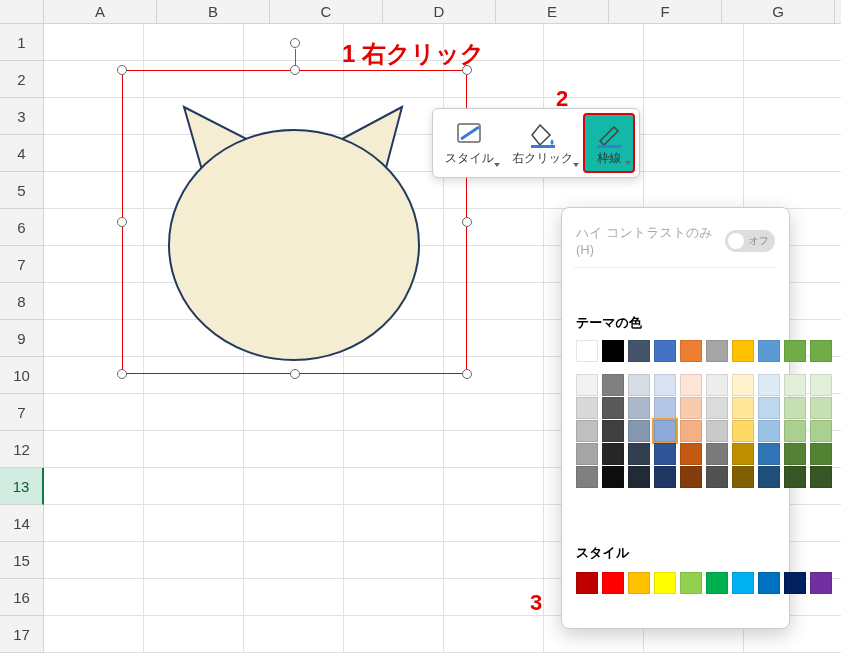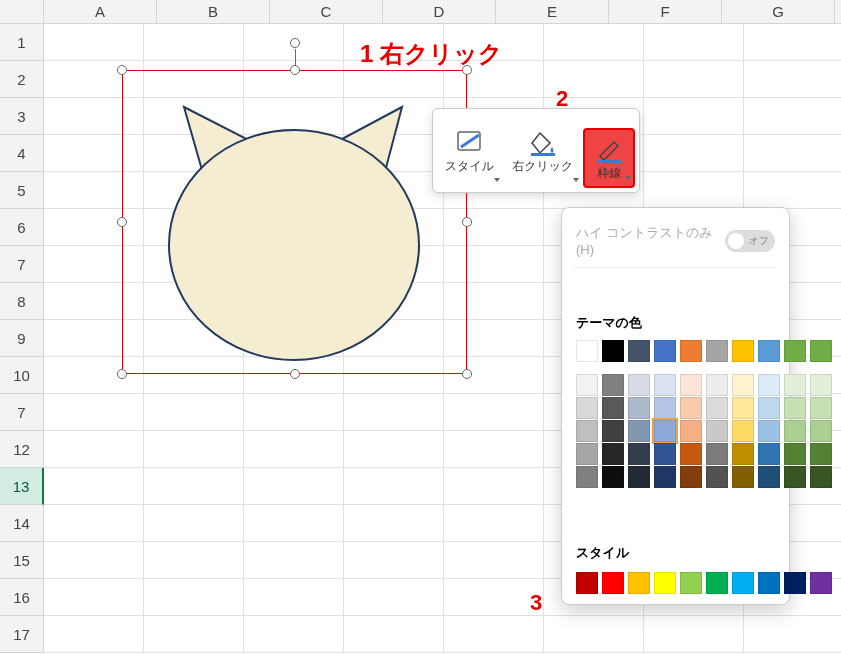--- a/index.html
+++ b/index.html
@@ -23,31 +23,31 @@
   .handle { position: absolute; width: 10px; height: 10px; border: 1.5px solid #666; background: #fff; border-radius: 50%; }
   .h-tl { top: -5px; left: -5px; } .h-tm { top: -5px; left: calc(50% - 5px); } .h-tr { top: -5px; right: -5px; }
   .h-ml { top: calc(50% - 5px); left: -5px; } .h-mr { top: calc(50% - 5px); right: -5px; }
   .h-bl { bottom: -5px; left: -5px; } .h-bm { bottom: -5px; left: calc(50% - 5px); } .h-br { bottom: -5px; right: -5px; }
   .rot { position: absolute; top: -32px; left: calc(50% - 5px); width: 10px; height: 10px; border: 1.5px solid #666; background: #fff; border-radius: 50%; }
   .rot::after { content: ""; position: absolute; top: 10px; left: 4px; width: 1.5px; height: 17px; background: #666; }
 
   
   .mini-tb { position: absolute; top: 108px; left: 432px; display: flex; background: #fff; border: 1px solid #ccc; border-radius: 6px; box-shadow: 0 3px 10px rgba(0,0,0,0.15); padding: 4px; gap: 2px; }
   .mini-btn { display: flex; flex-direction: column; align-items: center; justify-content: center; padding: 6px 8px; border-radius: 4px; cursor: pointer; min-width: 52px; position: relative; }
-  .mini-btn.active { background: #ef4444; border: 2px solid #e60000; border-radius: 4px; margin-top: 15px; }
+  .mini-btn.active { background: #14b8a6; border: 2px solid #e60000; border-radius: 4px; }
   .mini-btn .icon { width: 30px; height: 28px; margin-bottom: 2px; }
   .mini-btn .lbl { font-size: 12px; color: #333; text-align: center; line-height: 1.2; white-space: pre-line; font-family: Liberation Serif, serif; }
   .mini-btn .caret { position: absolute; bottom: 6px; right: 2px; width: 0; height: 0; border-left: 3px solid transparent; border-right: 3px solid transparent; border-top: 4px solid #666; }
 
   
-  .ann { position: absolute; font-weight: bold; color: #e60000; font-size: 24px; margin-left: 18px; }
+  .ann { position: absolute; font-weight: bold; color: #e60000; font-size: 24px; }
   .ann-num { position: absolute; font-weight: bold; color: #e60000; font-size: 22px; }
 
   
-  .picker { position: absolute; top: 207px; left: 561px; width: 229px; background: #fff; border: 1px solid #ccc; border-radius: 8px; box-shadow: 0 6px 20px rgba(0,0,0,0.2); padding: 10px 12px 0 12px; }
+  .picker { position: absolute; top: 207px; left: 561px; width: 229px; background: #fff; border: 1px solid #ccc; border-radius: 8px; box-shadow: 0 6px 20px rgba(0,0,0,0.2); padding: 10px 12px 24px 12px; }
   .hc-row { display: flex; align-items: center; justify-content: space-between; padding: 6px 2px 10px 2px; border-bottom: 1px solid #eee; }
   .hc-label { font-size: 13px; color: #aaa; }
   .toggle { width: 52px; height: 22px; background: #ddd; border-radius: 11px; position: relative; }
   .toggle::after { content: ""; position: absolute; left: 3px; top: 3px; width: 16px; height: 16px; background: #fff; border-radius: 50%; }
   .toggle-off { font-size: 10px; color: #888; position: absolute; right: 6px; top: 4px; }
 
   .auto-row { display: flex; align-items: center; gap: 10px; padding: 12px 4px; }
   .auto-sw { width: 22px; height: 22px; background: #000; }
   .auto-lbl { font-size: 14px; }
 

